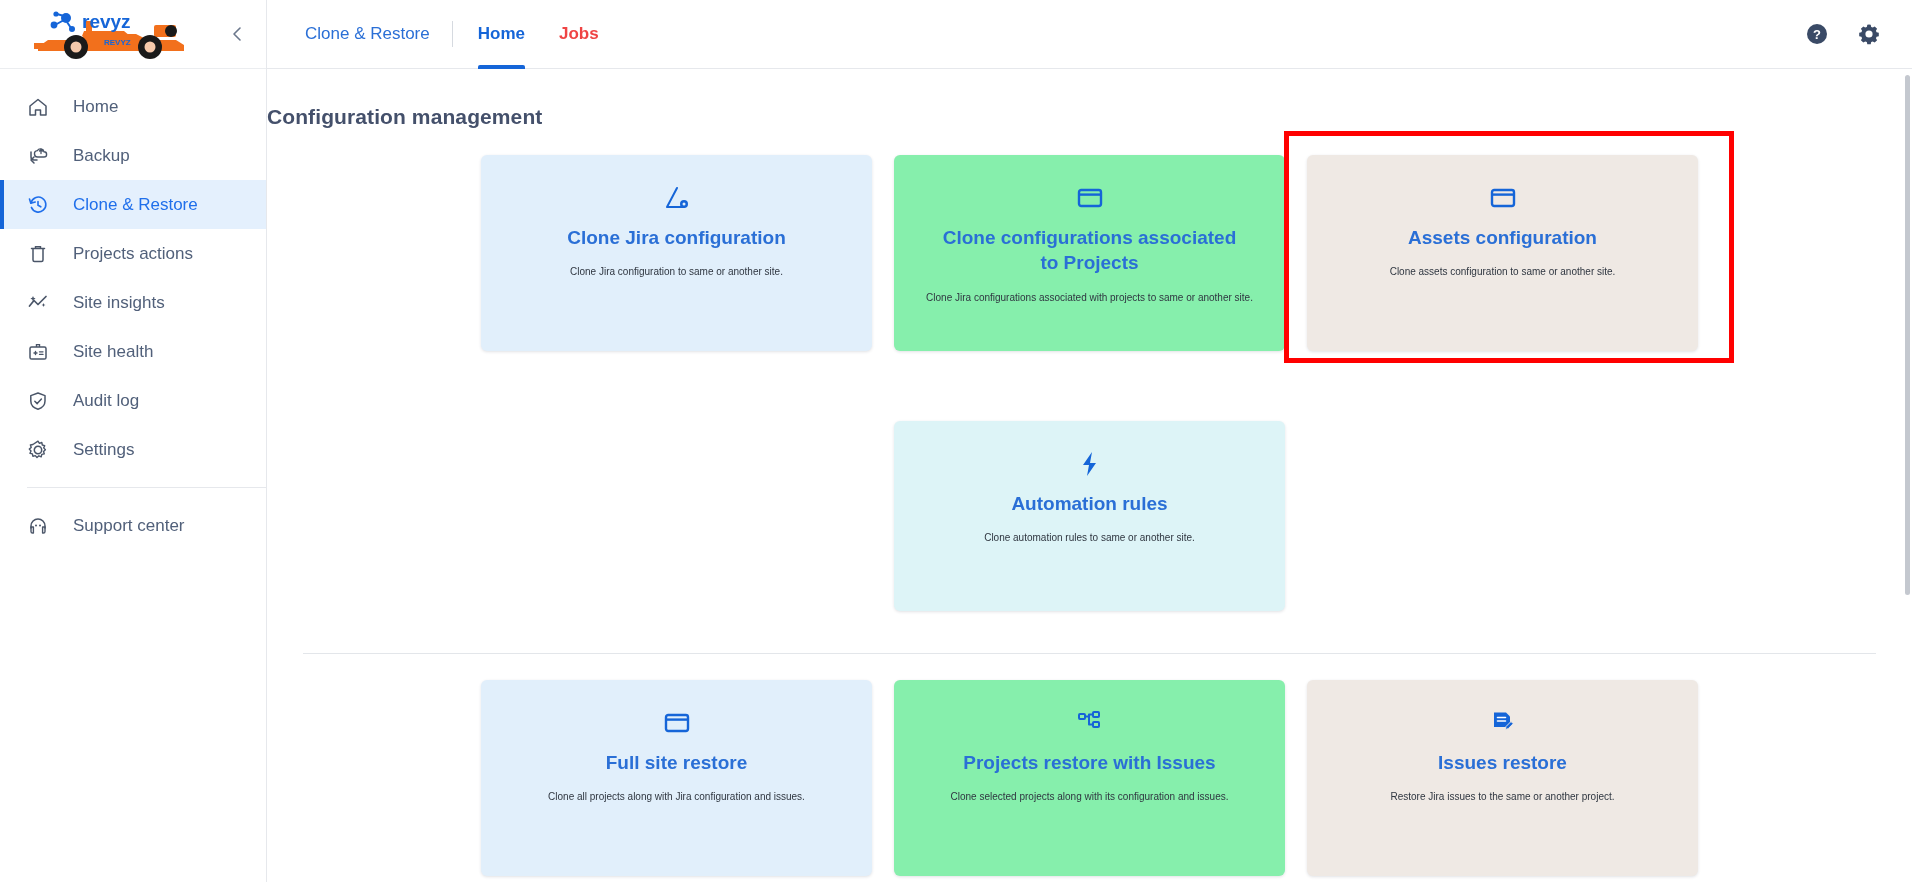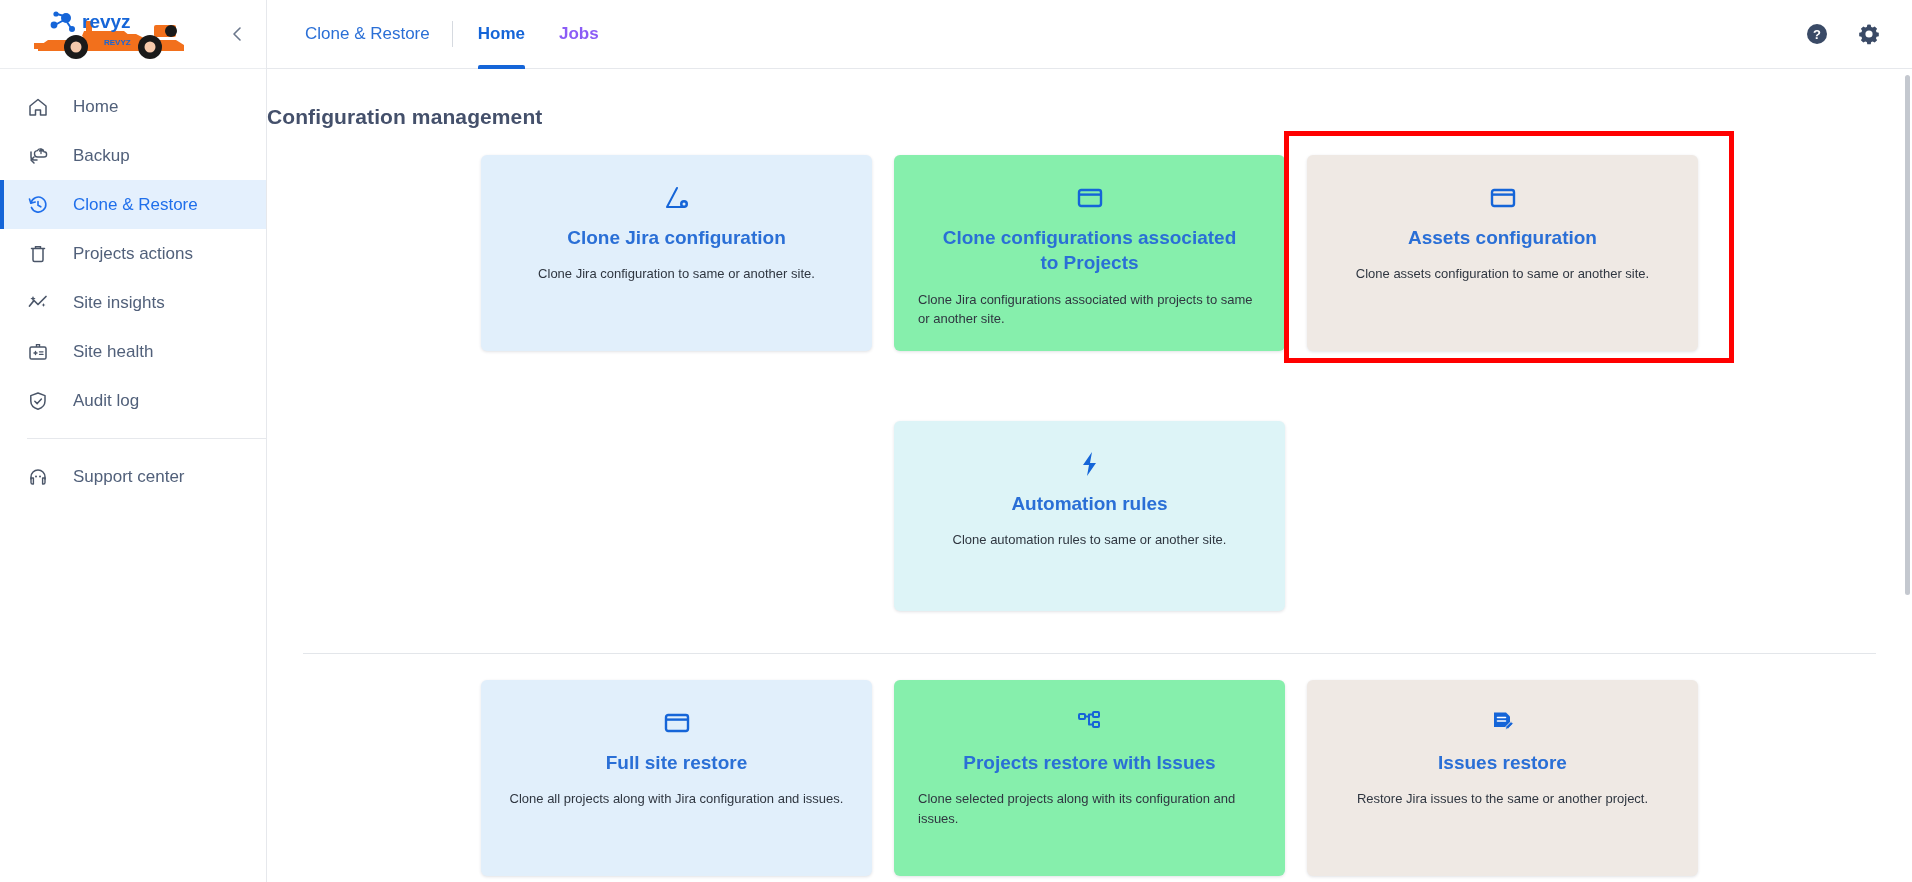--- a/index.html
+++ b/index.html
@@ -59,21 +59,21 @@
   .topbar {
     height: 69px; display: flex; align-items: center;
     border-bottom: 1px solid #e6e8ec;
     padding-left: 20px; padding-right: 28px;
   }
   .breadcrumb { color: #2a6fd6; font-size: 17px; padding: 0 18px; cursor: pointer; }
   .tab-sep { width: 1px; height: 26px; background: #d6dae0; margin: 0 4px; }
   .tabs { display: flex; align-items: center; height: 69px; margin-left: 4px; }
   .tab {
     position: relative; height: 69px; display: flex; align-items: center;
-    padding: 0 17px; font-size: 17px; color: #8b5cf6; cursor: pointer; font-weight: 600;
+    padding: 0 17px; font-size: 17px; color: #ef4444; cursor: pointer; font-weight: 600;
   }
   .tab.active { color: #1565d8; }
   .tab.active::after {
     content: ""; position: absolute; left: 17px; right: 17px; bottom: 0;
     height: 4px; background: #1565d8; border-radius: 2px 2px 0 0;
   }
   .topbar-right { margin-left: auto; display: flex; align-items: center; gap: 22px; }
   .top-ico { width: 30px; height: 30px; display: flex; align-items: center; justify-content: center; cursor: pointer; color: #3a4a66; }
 
   .content { position: relative; height: 813px; overflow: hidden; }
@@ -95,21 +95,21 @@
     display: flex; flex-direction: column; align-items: center;
     box-shadow: 0 1px 3px rgba(40,50,70,.14);
     cursor: pointer;
   }
   .card .card-ico { height: 34px; display: flex; align-items: center; justify-content: center; color: #1565d8; margin-bottom: 10px; }
   .card .card-title {
     color: #2a6fd6; font-size: 19px; font-weight: 600;
     text-align: center; line-height: 1.33; margin-bottom: 14px;
   }
   .card .card-desc {
-    color: #2f3640; font-size: 13px; text-align: left; line-height: 1.5;
+    color: #2f3640; font-size: 10px; text-align: left; line-height: 1.5;
   }
   .card.blue   { background: #e1effb; }
   .card.grey   { background: #86efac; }
   .card.beige  { background: #efe9e4; }
   .card.cyan   { background: #ddf4f7; margin-top: 48px; }
 
   .card.wide-title .card-title { max-width: 310px; }
 
   .row-single { display: flex; justify-content: center; margin-top: 22px; }
 
@@ -251,20 +251,29 @@
       <div class="nav-item">
         <span class="nav-ico">
           <svg width="22" height="22" viewBox="0 0 22 22">
             <path d="M11 3 L18 5.6 V11 c0 4.4-3.2 7-7 8.2 C7 18 3.8 15.4 3.8 11 V5.6 Z" fill="none" stroke="currentColor" stroke-width="1.5" stroke-linejoin="round"></path>
             <path d="M7.8 11.2 L10.2 13.6 L14.4 9" fill="none" stroke="currentColor" stroke-width="1.5" stroke-linecap="round" stroke-linejoin="round"></path>
           </svg>
         </span>
         <span class="nav-label">Audit log</span>
       </div>
 
+      <div class="nav-item">
+        <span class="nav-ico">
+          <svg width="22" height="22" viewBox="0 0 22 22">
+            <path d="M11 7.3 A3.7 3.7 0 1 0 11 14.7 A3.7 3.7 0 0 0 11 7.3 Z" fill="none" stroke="currentColor" stroke-width="1.5"></path>
+            <path d="M11 2.2 l1.4 2.1 2.4-.8 .5 2.5 2.4 .6 -1 2.3 1.7 1.9 -1.9 1.7 .8 2.4 -2.5 .5 -.6 2.4 -2.3-1 -1.9 1.7 -1.7-1.9 -2.4 .8 -.5-2.5 -2.4-.6 1-2.3 -1.7-1.9 1.9-1.7 -.8-2.4 2.5-.5 Z" fill="none" stroke="currentColor" stroke-width="1.4" stroke-linejoin="round"></path>
+          </svg>
+        </span>
+        <span class="nav-label">Settings</span>
+      </div>
 
       <div class="nav-sep"></div>
 
       <div class="nav-item">
         <span class="nav-ico">
           <svg width="22" height="22" viewBox="0 0 22 22">
             <path d="M4 13 V11 a7 7 0 0 1 14 0 v2" fill="none" stroke="currentColor" stroke-width="1.5" stroke-linecap="round"></path>
             <path d="M4 12 h2.4 v6 H5.6 A1.6 1.6 0 0 1 4 16.4 Z" fill="none" stroke="currentColor" stroke-width="1.4" stroke-linejoin="round"></path>
             <path d="M18 12 h-2.4 v6 h.8 A1.6 1.6 0 0 0 18 16.4 Z" fill="none" stroke="currentColor" stroke-width="1.4" stroke-linejoin="round"></path>
             <circle cx="9" cy="10.5" r="1" fill="currentColor"></circle>

